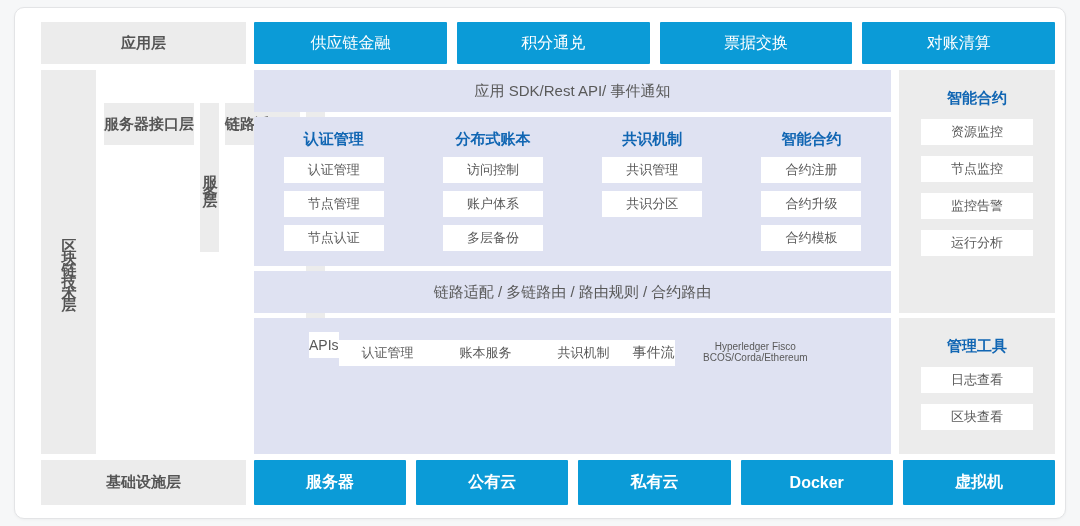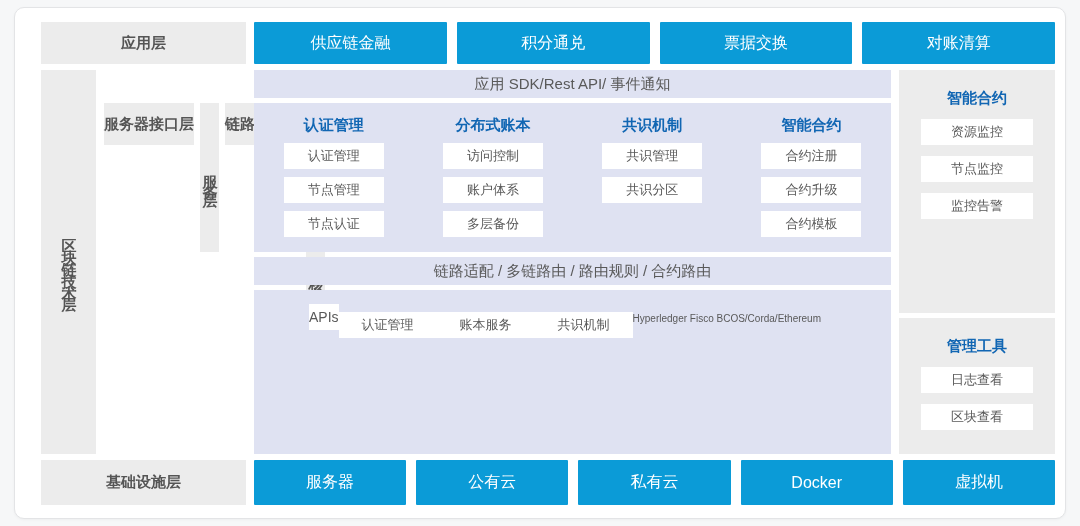--- a/index.html
+++ b/index.html
@@ -37,21 +37,21 @@
     writing-mode: vertical-lr; text-orientation: upright;
     color: #555555; font-weight: bold; font-size: 15px; letter-spacing: 12px;
   }
   .vtext.small { letter-spacing: 9px; }
   .labels-col { grid-column: 2; grid-row: 2; display: flex; flex-direction: row; gap: 6px; margin-top: 33px; }
   .labels-col .h-bar { height: 42px; flex: none; }
   .labels-col .h-service { height: 149px; flex: none; }
   .labels-col .h-core { flex: 1; }
   .main-col { grid-column: 3; grid-row: 2; display: flex; flex-direction: column; gap: 5px; }
   .lav-bar {
-    height: 28px; flex: none; background: #dfe2f2; color: #595959;
+    height: 42px; flex: none; background: #dfe2f2; color: #595959;
     display: flex; align-items: center; justify-content: center; font-size: 15px; text-align: center;
   }
   .service-panel {
     height: 149px; flex: none; background: #dfe2f2;
     display: grid; grid-template-columns: repeat(4, 1fr);
   }
   .svc-col { display: flex; flex-direction: column; align-items: center; padding-top: 12px; }
   .svc-header { color: #1166b3; font-weight: bold; font-size: 15px; line-height: 20px; }
   .white-box {
     background: #ffffff; color: #595959; font-size: 13px;
@@ -71,21 +71,21 @@
   .right-col { grid-column: 4; grid-row: 2; display: flex; flex-direction: column; gap: 5px; }
   .side-panel {
     background: #ececec; display: flex; flex-direction: column; align-items: center; padding-top: 18px;
   }
   .side-panel.monitor { height: 243px; flex: none; }
   .side-panel.manage { flex: 1; }
   .side-header { color: #1166b3; font-weight: bold; font-size: 15px; line-height: 20px; }
   .side-panel .white-box { width: 112px; margin-top: 11px; }
   .side-panel .white-box:first-of-type { margin-top: 13px; }
   .infra-label { grid-column: 1 / 3; grid-row: 3; }
-  .infra-buttons { grid-column: 3 / 5; grid-row: 3; display: flex; gap: 10px; }
+  .infra-buttons { grid-column: 3 / 5; grid-row: 3; display: flex; gap: 10px; font-weight: bold; }
 </style>
 </head>
 <body>
 
 <div class="card">
   <div class="grid">
 
     <div class="graybox app-label">应用层</div>
     <div class="app-buttons">
       <div class="btn-blue">供应链金融</div>
@@ -140,30 +140,32 @@
 
       <div class="lav-bar">链路适配 / 多链路由 / 路由规则 / 合约路由</div>
 
       <div class="core-panel">
         <div class="full-bar">APIs</div>
         <div class="core-modules">
           <div class="white-box">认证管理</div>
           <div class="white-box">账本服务</div>
           <div class="white-box">共识机制</div>
         </div>
+        <div class="full-bar core-event">事件流</div>
         <div class="core-platforms">Hyperledger Fisco BCOS/Corda/Ethereum</div>
       </div>
     </div>
 
     <div class="right-col">
       <div class="side-panel monitor">
         <div class="side-header">智能合约</div>
         <div class="white-box">资源监控</div>
         <div class="white-box">节点监控</div>
         <div class="white-box">监控告警</div>
+        <div class="white-box">运行分析</div>
       </div>
       <div class="side-panel manage">
         <div class="side-header">管理工具</div>
         <div class="white-box">日志查看</div>
         <div class="white-box">区块查看</div>
       </div>
     </div>
 
     <div class="graybox infra-label">基础设施层</div>
     <div class="infra-buttons">

